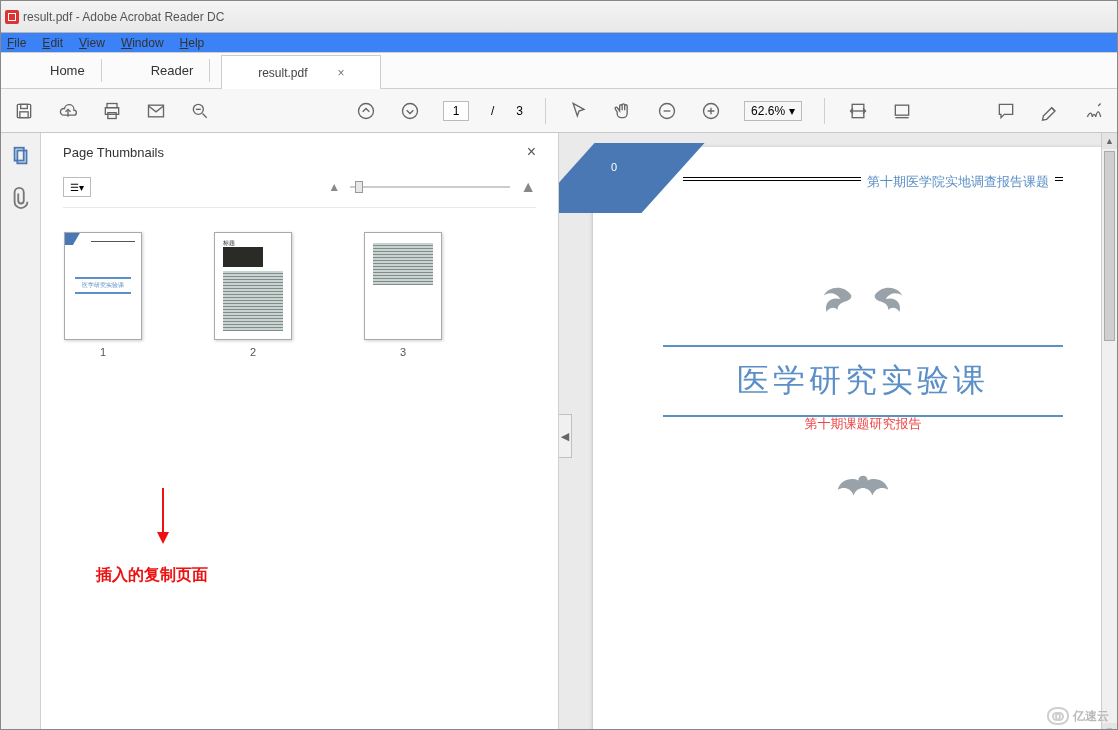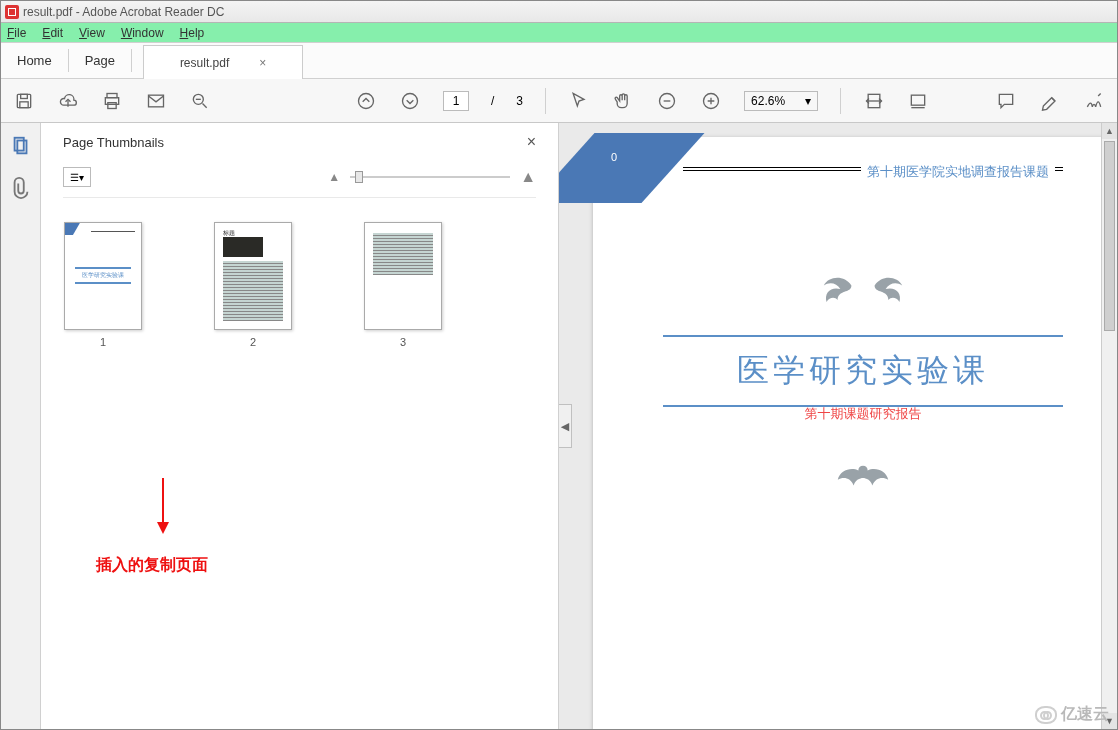--- a/index.html
+++ b/index.html
@@ -1,34 +1,34 @@
 <!DOCTYPE html>
 <html><head>
 <meta charset="utf-8">
 <style>
 * { margin:0; padding:0; box-sizing:border-box; }
 body { font-family: "Segoe UI", Tahoma, sans-serif; font-size:12px; background:#fff; width:1118px; height:730px; overflow:hidden; border:1px solid #888; position:relative;}
-.titlebar { height:22px; background:linear-gradient(#f4f4f4,#e8e8e8); border-bottom:1px solid #b5b5b5; display:flex; align-items:center; padding-left:4px; gap:4px; font-size:12px; color:#555;}
+.titlebar { height:32px; background:linear-gradient(#f4f4f4,#e8e8e8); border-bottom:1px solid #b5b5b5; display:flex; align-items:center; padding-left:4px; gap:4px; font-size:12px; color:#555;}
 .titlebar .pdficon{width:14px;height:14px;background:#d33;border-radius:2px;position:relative;}
 .titlebar .pdficon:before{content:"";position:absolute;inset:3px;border:1px solid #fff;}
-.menubar { height:20px; background:#86efac; border-bottom:1px solid #d0d0d0; display:flex; align-items:center; padding-left:6px; gap:16px; font-size:12px; color:#333;}
+.menubar { height:20px; background:#3b82f6; border-bottom:1px solid #d0d0d0; display:flex; align-items:center; padding-left:6px; gap:16px; font-size:12px; color:#333;}
 .menubar span u{text-decoration:underline;}
 .tabbar { height:36px; background:#fbfbfb; border-bottom:1px solid #d0d0d0; display:flex; align-items:stretch;}
-.tabbar .homet{padding:0 16px;display:flex;align-items:center;color:#333;font-size:13px;}
+.tabbar .homet{padding:0 16px;display:flex;align-items:center;color:#333;font-size:13px;margin-left:33px;}
 .tabbar .sep{width:1px;background:#d0d0d0;margin:6px 0;}
 .tabbar .ftab{margin-left:11px;display:flex;align-items:center;border:1px solid #ccc;border-bottom:none;background:#fff;padding:0 16px;font-size:12px;color:#444;height:34px;margin-top:2px;min-width:160px;justify-content:center;gap:30px;}
 .tabbar .ftab .x{color:#777;cursor:pointer;}
 .toolbar { height:44px; background:#f7f7f7; border-bottom:1px solid #c8c8c8; display:flex; align-items:center; padding:0 12px; gap:22px;}
 .tbicon{width:22px;height:22px;display:flex;align-items:center;justify-content:center;color:#666;}
 .tbicon svg{width:20px;height:20px;stroke:#666;fill:none;stroke-width:1.6;}
 .toolbar .spacer{flex:0 0 100px;}
 .toolbar .flexg{flex:1;}
 .toolbar .vsep{width:1px;height:26px;background:#d0d0d0;}
 .toolbar .pagein{width:26px;text-align:center;border:1px solid #bbb;font-size:12px;padding:2px;}
-.toolbar .zoombox{border:1px solid #bbb;padding:2px 6px;font-size:12px;display:flex;align-items:center;gap:20px;}
+.toolbar .zoombox{border:1px solid #bbb;padding:2px 6px;font-size:12px;display:flex;align-items:center;gap:4px;}
 .content{display:flex;height:calc(100% - 122px);}
 .leftrail{width:40px;background:#f1f1f1;border-right:1px solid #d0d0d0;display:flex;flex-direction:column;align-items:center;padding-top:12px;gap:20px;}
 .leftrail .ric{width:22px;height:22px;color:#777;}
 .thumbpanel{width:518px;background:#fff;border-right:1px solid #d0d0d0;padding:10px 22px;display:flex;flex-direction:column;position:relative;}
 .thumbpanel .hdr{display:flex;justify-content:space-between;align-items:center;color:#333;font-size:13px;padding-bottom:10px;}
 .thumbpanel .hdr .close{font-size:16px;color:#555;cursor:pointer;}
 .thumbpanel .controls{display:flex;align-items:center;gap:10px;border-bottom:1px solid #e9e9e9;padding:6px 0 10px 0;}
 .thumbpanel .dropdown{border:1px solid #bbb;width:28px;height:20px;display:flex;align-items:center;justify-content:center;font-size:10px;}
 .thumbpanel .slider{flex:1;display:flex;align-items:center;gap:6px;}
 .thumbpanel .slider .track{flex:1;height:2px;background:#ccc;position:relative;}
@@ -59,21 +59,21 @@
 .page .deco{position:absolute;top:130px;left:50%;transform:translateX(-50%);display:flex;gap:14px;}
 .page .deco svg{width:46px;height:46px;fill:#99a2a8;}
 .page .mainblock{position:absolute;top:198px;left:70px;right:70px;border-top:2px solid #5b8fc7;border-bottom:2px solid #5b8fc7;padding:12px 0;text-align:center;}
 .page .mainblock .t{font-size:32px;color:#5b8fc7;letter-spacing:4px; font-family:"Microsoft YaHei","SimSun",serif;}
 .page .sub2{position:absolute;top:268px;left:0;right:0;text-align:center;color:#ef4444;font-size:13px;}
 .page .deco2{position:absolute;top:320px;left:50%;transform:translateX(-50%);}
 .page .deco2 svg{width:56px;height:40px;fill:#99a2a8;}
 .viewer .vscroll{position:absolute;right:0;top:0;bottom:0;width:16px;background:#f0f0f0;border-left:1px solid #ccc;}
 .viewer .vscroll .btn{height:16px;background:#e4e4e4;display:flex;align-items:center;justify-content:center;font-size:9px;color:#666;}
 .viewer .vscroll .thumbb{position:absolute;left:2px;right:2px;top:18px;height:190px;background:#cfcfcf;border:1px solid #aaa;}
-.watermark{position:absolute;right:8px;bottom:4px;display:flex;align-items:center;gap:4px;color:#b9b9b9;font-size:16px;font-weight:bold;z-index:10;}
+.watermark{position:absolute;right:8px;bottom:4px;display:flex;align-items:center;gap:4px;color:#b9b9b9;font-size:12px;font-weight:bold;z-index:10;}
 .watermark .c{width:22px;height:18px;border:2px solid #cfcfcf;border-radius:10px/8px;position:relative;}
 .watermark .c:before{content:"";position:absolute;left:3px;top:3px;width:5px;height:5px;border:2px solid #cfcfcf;border-radius:50%;}
 .watermark .c:after{content:"";position:absolute;right:3px;top:3px;width:5px;height:5px;border:2px solid #cfcfcf;border-radius:50%;}
 </style>
 </head>
 <body>
 
 <div class="titlebar">
   <span class="pdficon"></span>
   <span>result.pdf - Adobe Acrobat Reader DC</span>
@@ -83,21 +83,21 @@
   <span><u>F</u>ile</span>
   <span><u>E</u>dit</span>
   <span><u>V</u>iew</span>
   <span><u>W</u>indow</span>
   <span><u>H</u>elp</span>
 </div>
 
 <div class="tabbar">
   <div class="homet">Home</div>
   <div class="sep"></div>
-  <div class="homet">Page</div>
+  <div class="homet">Reader</div>
   <div class="sep"></div>
   <div class="ftab">
     <span>result.pdf</span>
     <span class="x">×</span>
   </div>
 </div>
 
 <div class="toolbar">
   <span class="tbicon">
       <svg viewBox="0 0 24 24">

